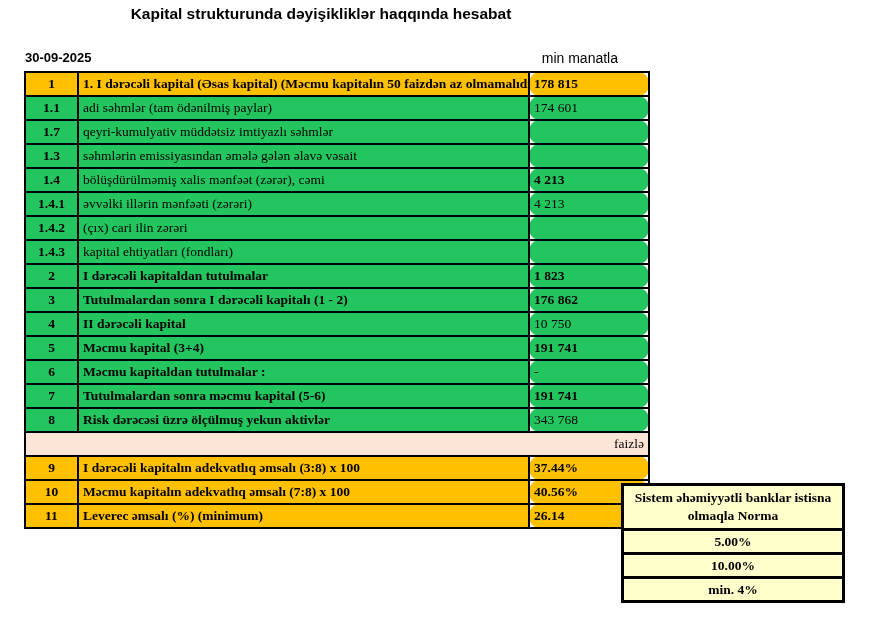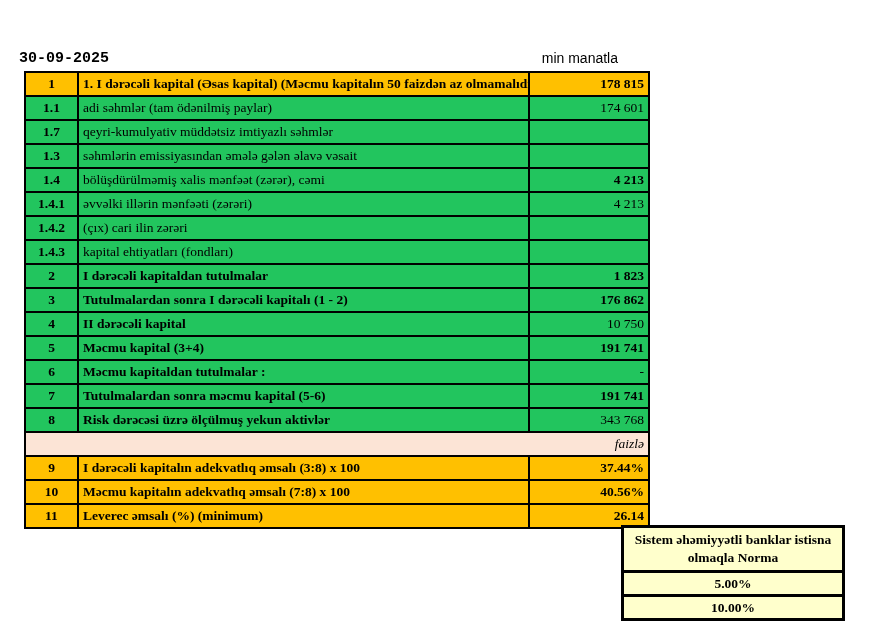--- a/index.html
+++ b/index.html
@@ -15,24 +15,24 @@
   .title {
     position: absolute;
     left: 24px; top: 5px; width: 594px;
     text-align: center;
     font-family: "Liberation Sans", sans-serif;
     font-weight: bold;
     font-size: 15.5px;
   }
   .date {
     position: absolute;
-    left: 19px; top: 50px;
-    font-family: Liberation Mono, monospace;
+    left: 25px; top: 50px;
+    font-family: Liberation Sans, sans-serif;
     font-weight: bold;
-    font-size: 15px;
+    font-size: 13px;
   }
   .unit {
     position: absolute;
     left: 460px; top: 50px; width: 158px;
     text-align: right;
     font-family: "Liberation Sans", sans-serif;
     font-weight: normal;
     font-size: 14px;
   }
   table.main {
@@ -49,56 +49,55 @@
     padding: 0 4px;
     overflow: hidden;
     white-space: nowrap;
     vertical-align: middle;
   }
   table.main tr { height: 24px; }
   tr.r-cap { height: 50px; }
   tr.r-pct-gap { height: 46px; }
   .num  { text-align: center; font-weight: bold; width: 43px; }
   .lbl  { text-align: left; width: 441px; }
-  .val  { text-align: right; width: 110px; }
+  .val  { width: 110px; border-radius: 11px; }
   .b    { font-weight: bold; }
   tr.bg-orange td { background: #FFC000; }
   tr.bg-peach  td { background: #22c55e; }
   td.wrap { white-space: normal; line-height: 1.3; padding: 2px 4px; }
   td.faizle {
     background: #FCE4D6;
     text-align: right;
-    font-style: italic;
     padding-right: 6px;
   }
   table.norma {
     position: absolute;
     left: 621px; top: 483px;
     width: 224px;
     border-collapse: collapse;
     table-layout: fixed;
-    margin-top: 42px;
   }
   table.norma td {
     border: 3px solid #000;
     background: #FFFFCC;
     text-align: center;
     vertical-align: middle;
     font-family: "Liberation Serif", serif;
     font-weight: bold;
     font-size: 13.5px;
   }
   td.nhead { height: 40px; font-size: 13px; line-height: 1.35; white-space: normal; }
   table.norma tr.nrow { height: 24px; }
 </style>
 </head>
 <body>
 
 <div class="page">
 
+  <div class="title">Kapital strukturunda dəyişikliklər haqqında hesabat</div>
   <div class="date">30-09-2025</div>
   <div class="unit">min manatla</div>
 
   <table class="main">
     <tbody>
       <tr class="bg-orange r-cap">
         <td class="num">1</td>
         <td class="lbl b wrap">1. I dərəcəli kapital (Əsas kapital) (Məcmu kapitalın 50 faizdən  az olmamalıdır)</td>
         <td class="val b">178 815</td>
       </tr>
@@ -197,16 +196,19 @@
     <tbody>
       <tr>
         <td class="nhead">Sistem əhəmiyyətli banklar istisna olmaqla Norma</td>
       </tr>
       <tr class="nrow">
         <td>5.00%</td>
       </tr>
       <tr class="nrow">
         <td>10.00%</td>
       </tr>
+      <tr class="nrow">
+        <td>min. 4%</td>
+      </tr>
     </tbody>
   </table>
 
 </div>
 
 </body></html>

